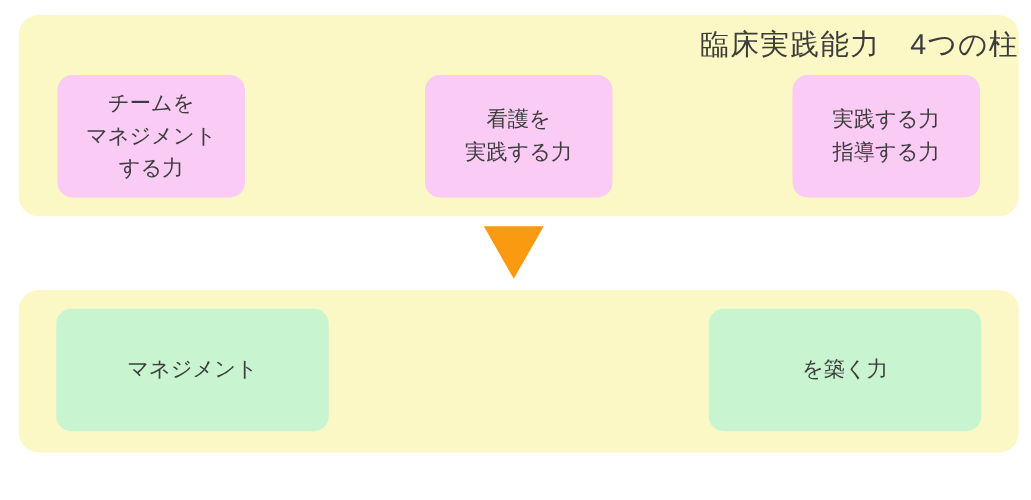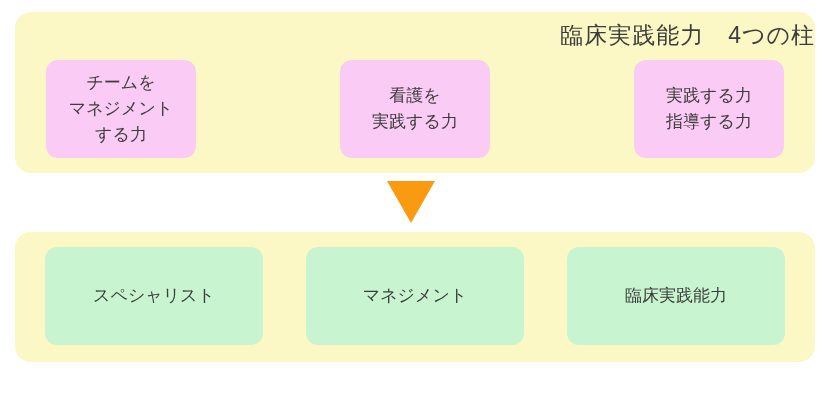--- a/index.html
+++ b/index.html
@@ -114,19 +114,18 @@
 実践する力</div>
       <div class="pillar">実践する力
 指導する力</div>
     </div>
   </div>
 
   <div class="arrow-down"></div>
 
   <div class="panel panel-bottom">
     <div class="role-row">
-      <div class="role">スペシャリスト</div>
       <div class="role">マネジメント</div>
-      <div class="role">臨床実践能力</div>
+      <div class="role">を築く力</div>
     </div>
   </div>
 
 </div>
 
 </body></html>

